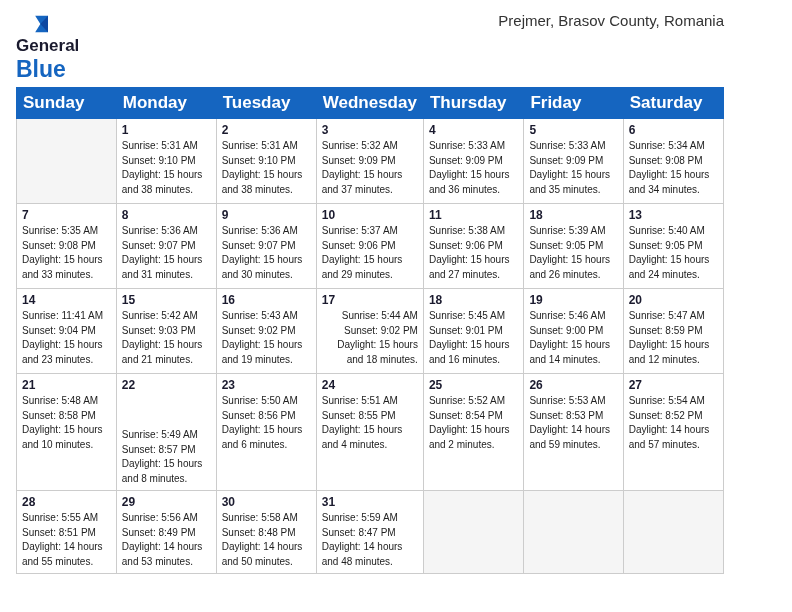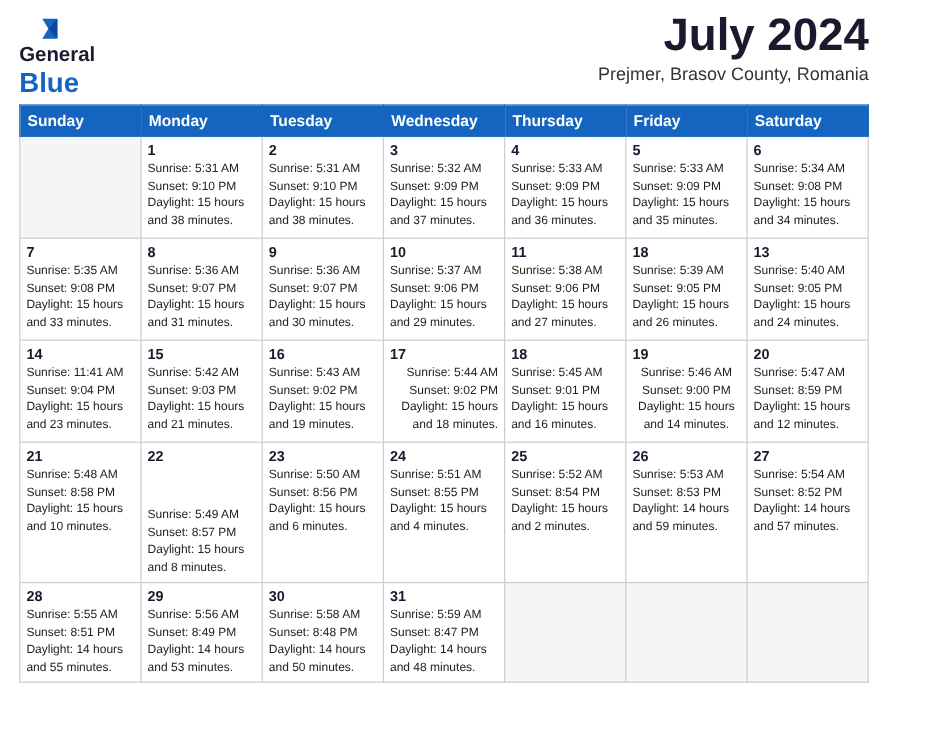--- a/index.html
+++ b/index.html
@@ -48,21 +48,21 @@
       margin-top: 2px;
     }
     .calendar {
       width: 100%;
       border-collapse: collapse;
       border: 1px solid #ccc;
     }
     .calendar th {
       background: #1565c0;
       color: #fff;
-      font-size: 13px;
+      font-size: 17px;
       font-weight: bold;
       padding: 5px 6px;
       text-align: left;
       border: 1px solid #1565c0;
     }
     .calendar td {
       border: 1px solid #ccc;
       vertical-align: top;
       padding: 4px 5px;
       width: calc(100% / 7);
@@ -102,21 +102,20 @@
         <rect x="0" y="0" width="50" height="30" fill="white"></rect>
         <polygon points="30,2 50,2 50,28 30,28 38,15" fill="#1565c0"></polygon>
         <polygon points="38,15 50,2 50,28" fill="#0d47a1"></polygon>
       </svg>
       <div>
         <span style="font-size:17px;font-weight:bold;color:#1a1a2e;">General</span><br>
         <span style="font-size:23px;font-weight:bold;color:#1565c0;">Blue</span>
       </div>
     </div>
     <div class="title-block">
-      <div class="month-title">July 2024</div>
       <div class="location-title">Prejmer, Brasov County, Romania</div>
     </div>
   </div>
 
   <table class="calendar">
     <thead>
       <tr>
       <th>Sunday</th>
           <th>Monday</th>
           <th>Tuesday</th>
@@ -254,21 +253,21 @@
           </td>
           <td>
             <div class="day-num">18</div>
             <div class="day-info" style="white-space: pre-line;">Sunrise: 5:45 AM
 Sunset: 9:01 PM
 Daylight: 15 hours
 and 16 minutes.</div>
           </td>
           <td>
             <div class="day-num">19</div>
-            <div class="day-info" style="white-space: pre-line; text-align: center;">Sunrise: 5:46 AM
+            <div class="day-info" style="white-space: pre-line;">Sunrise: 5:46 AM
 Sunset: 9:00 PM
 Daylight: 15 hours
 and 14 minutes.</div>
           </td>
           <td>
             <div class="day-num">20</div>
             <div class="day-info" style="white-space: pre-line;">Sunrise: 5:47 AM
 Sunset: 8:59 PM
 Daylight: 15 hours
 and 12 minutes.</div>

